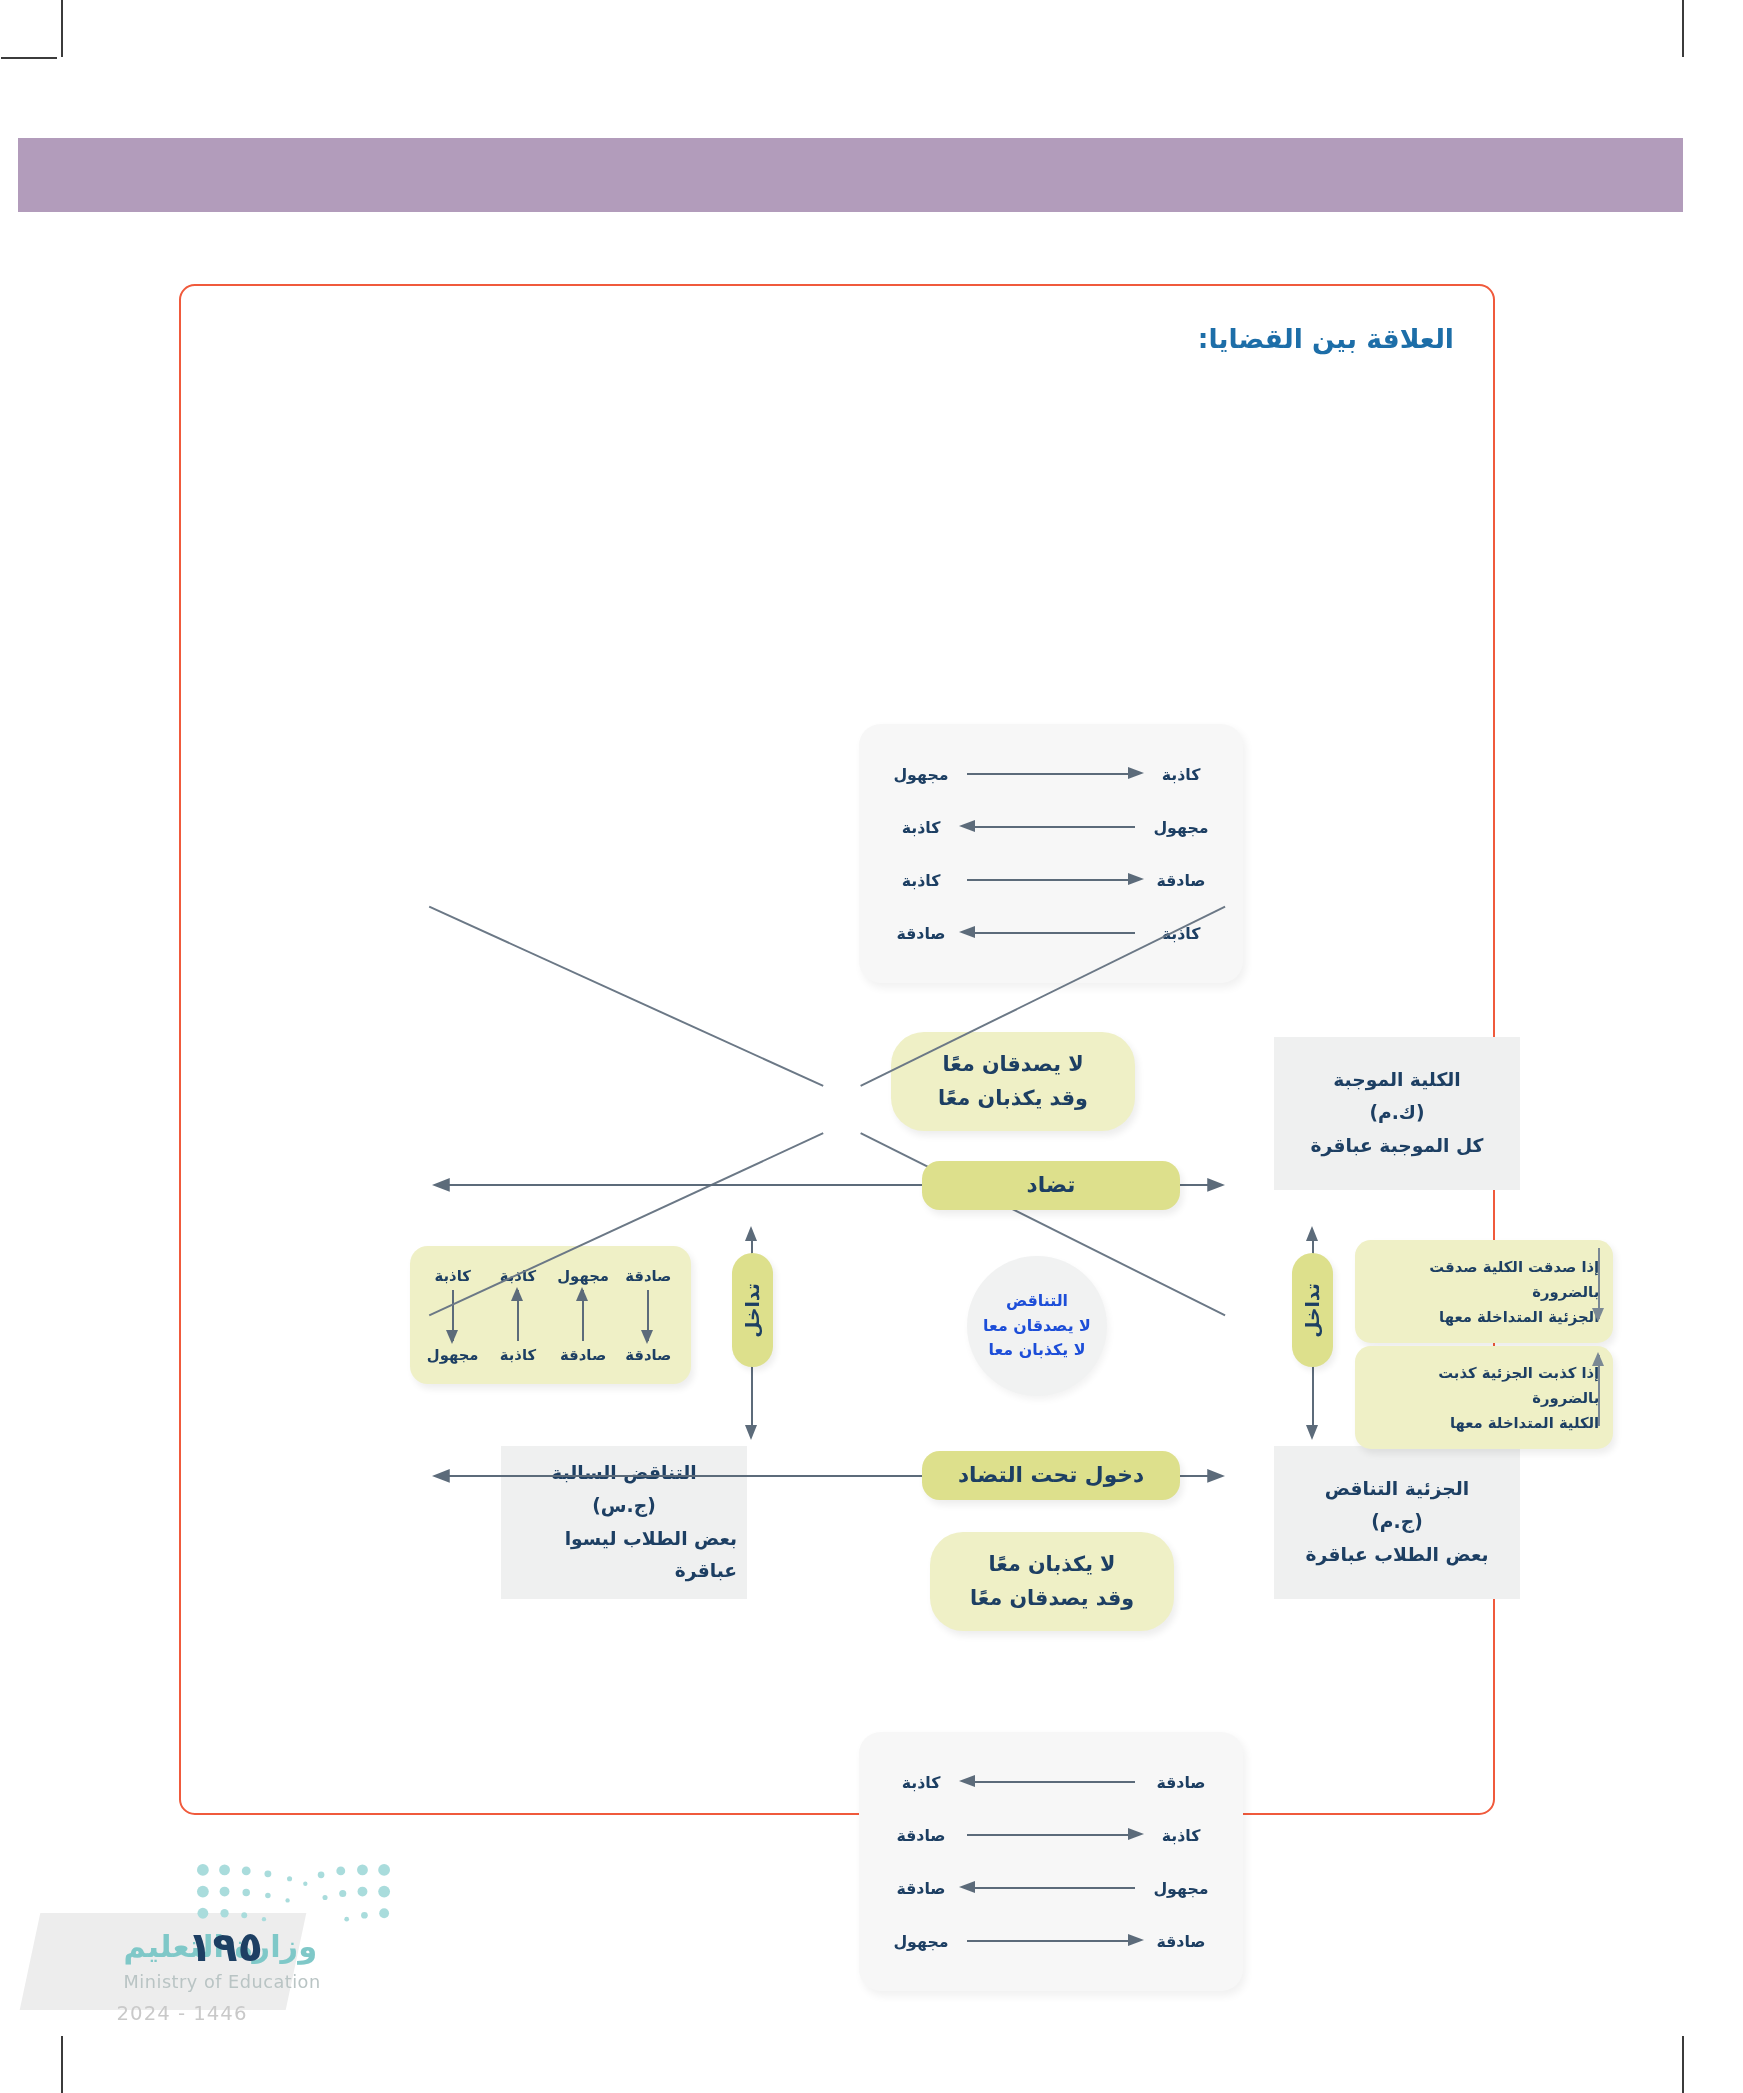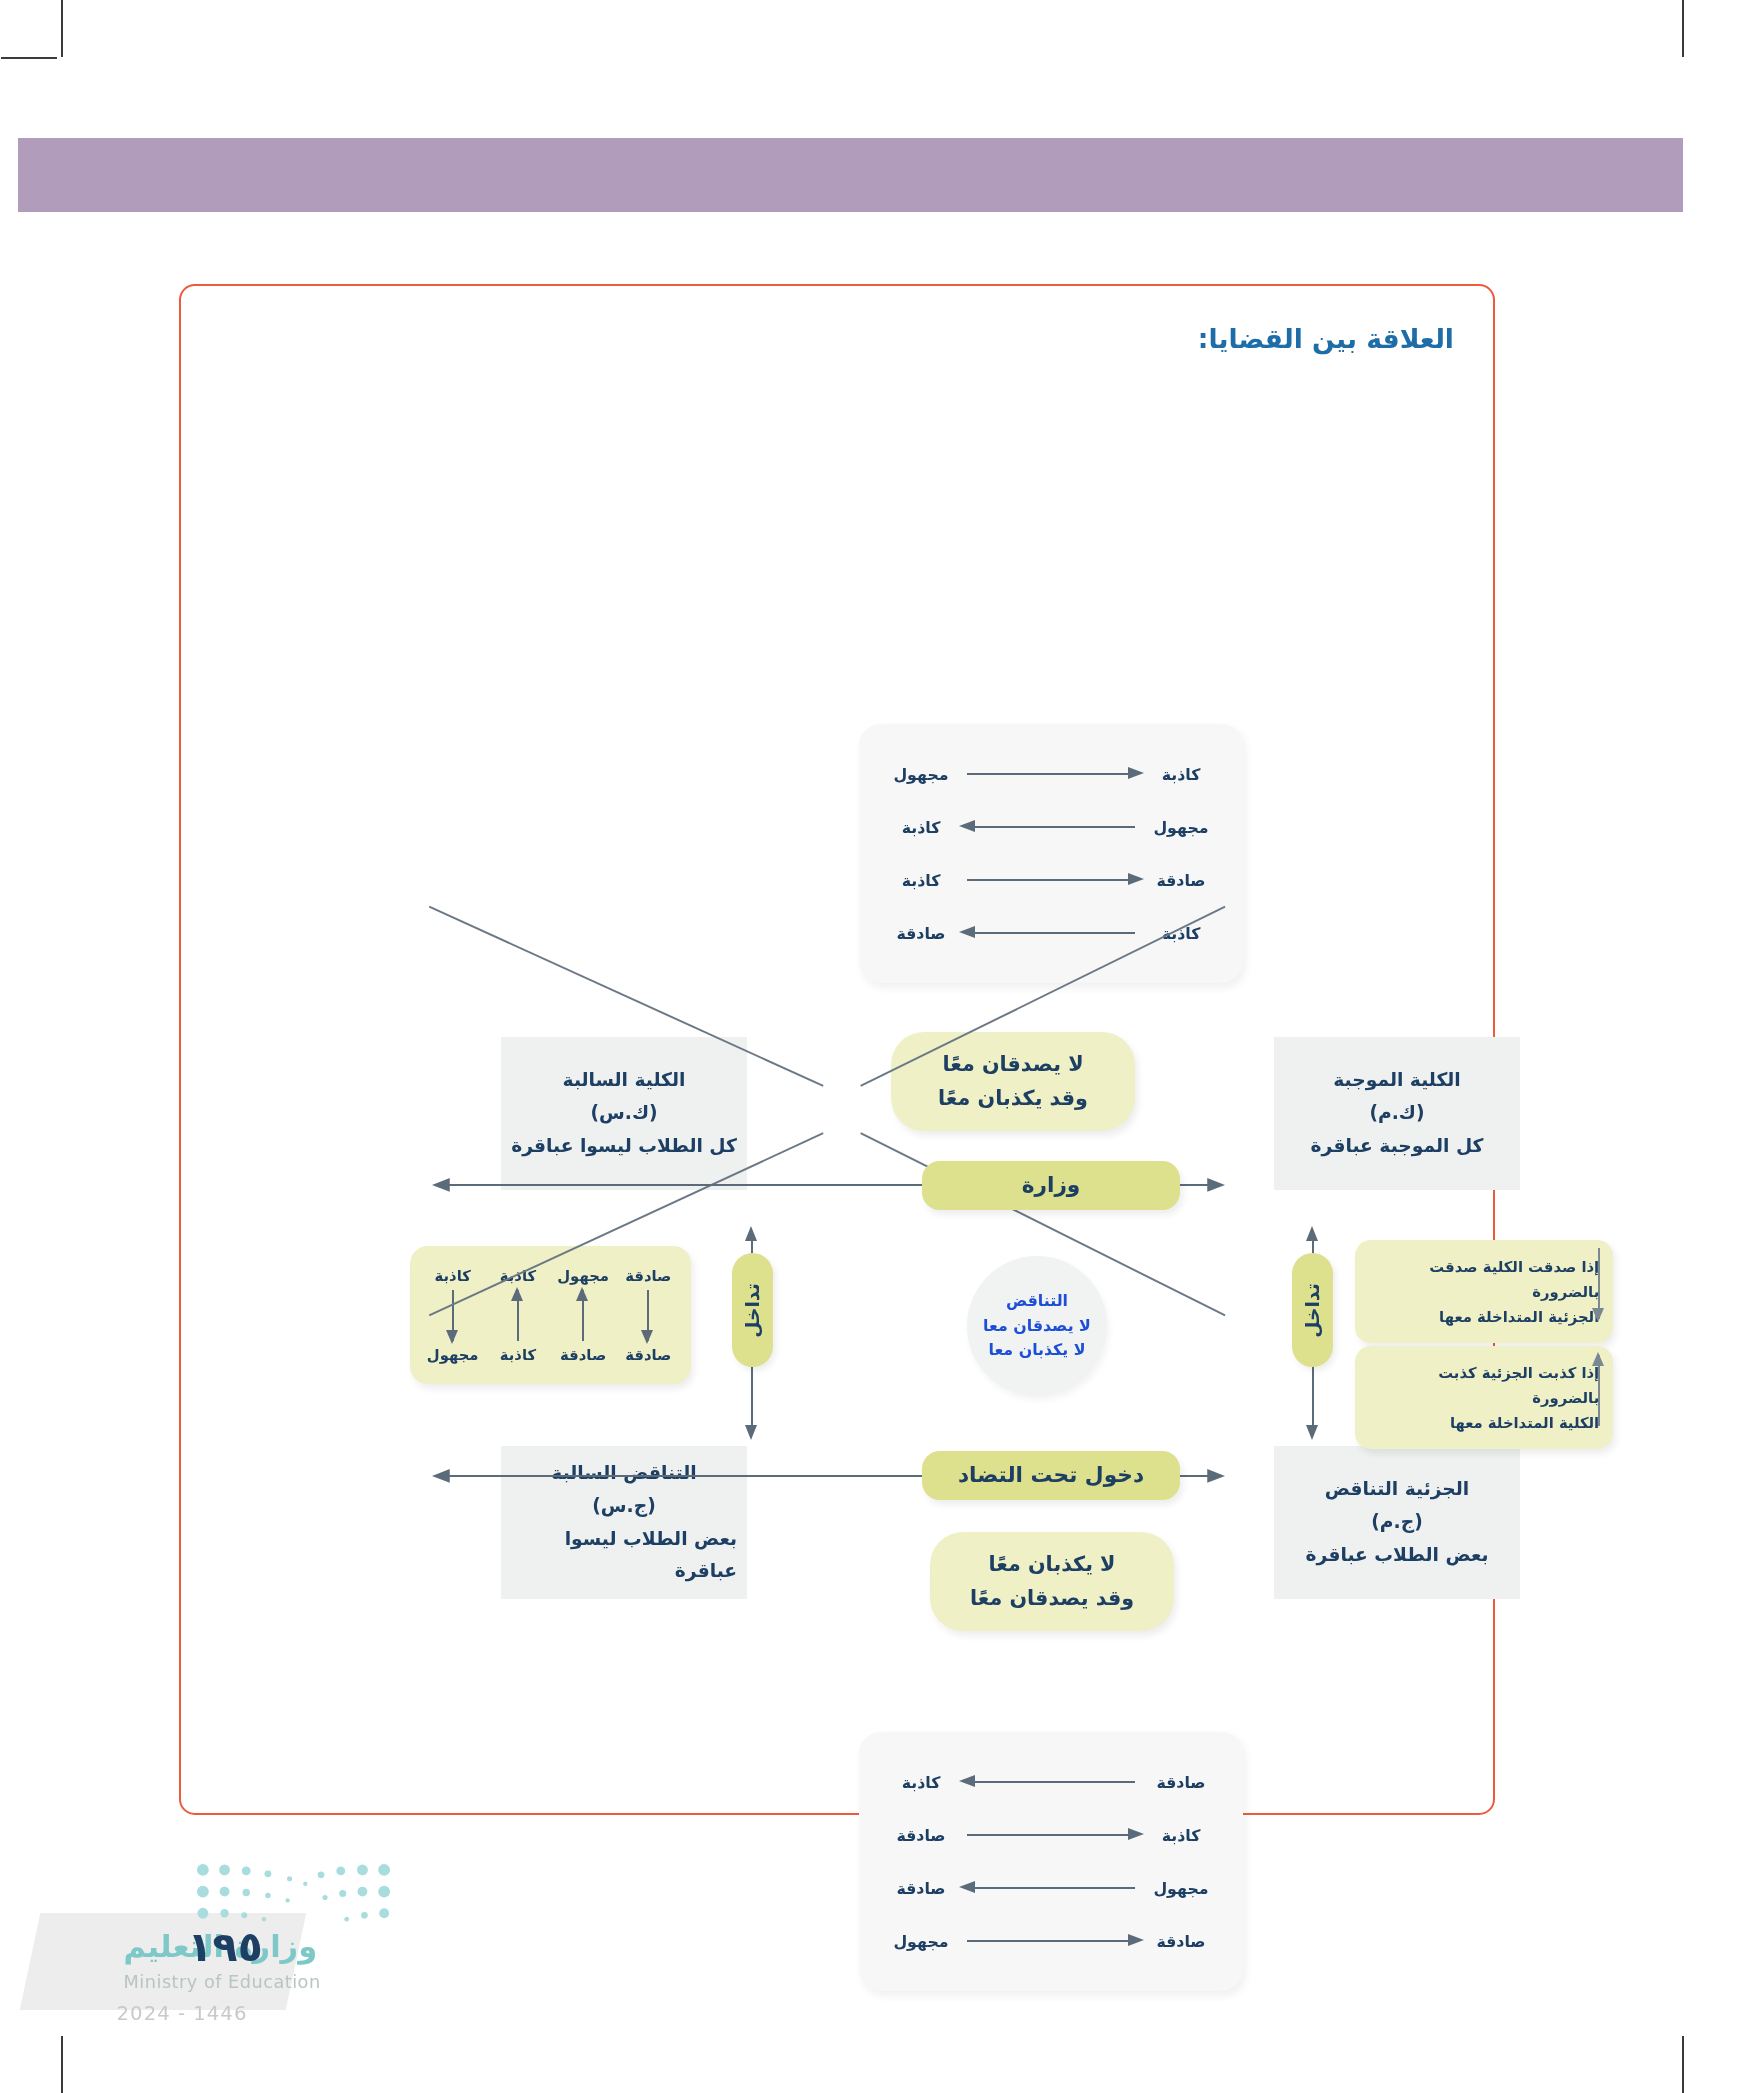--- a/index.html
+++ b/index.html
@@ -275,25 +275,20 @@
     <div class="arow">
       <div class="lbl">صادقة</div>
       <div class="shaft">
           <div class="line"></div>
           <div class="head right"></div>
         </div>
       <div class="lbl">مجهول</div>
     </div>
   </div>
 
-  <div class="prop-box" id="box-ks">
-    <div class="t1">الكلية السالبة</div>
-    <div class="t2">(ك.س)</div>
-    <div class="t3">كل الطلاب ليسوا عباقرة</div>
-  </div>
 
   <div class="prop-box" id="box-km">
     <div class="t1">الكلية الموجبة</div>
     <div class="t2">(ك.م)</div>
     <div class="t3">كل الموجبة عباقرة</div>
   </div>
 
   <div class="prop-box" id="box-js">
     <div class="t1">التناقض السالبة</div>
     <div class="t2">(ج.س)</div>
@@ -305,21 +300,21 @@
     <div class="t2">(ج.م)</div>
     <div class="t3">بعض الطلاب عباقرة</div>
   </div>
 
   <div class="pill" id="pill-top-note">
     <div class="ln">لا يصدقان معًا</div>
     <div class="ln">وقد يكذبان معًا</div>
   </div>
 
   <div class="pill dark" id="pill-tadad" style="z-index:3;">
-    <div class="ln">وزارة</div>
+    <div class="ln">تضاد</div>
   </div>
 
   <div class="pill dark" id="pill-bottom-bar" style="z-index:3;">
     <div class="ln">دخول تحت التضاد</div>
   </div>
 
   <div class="pill" id="pill-bottom-note">
     <div class="ln">لا يكذبان معًا</div>
     <div class="ln">وقد يصدقان معًا</div>
   </div>

